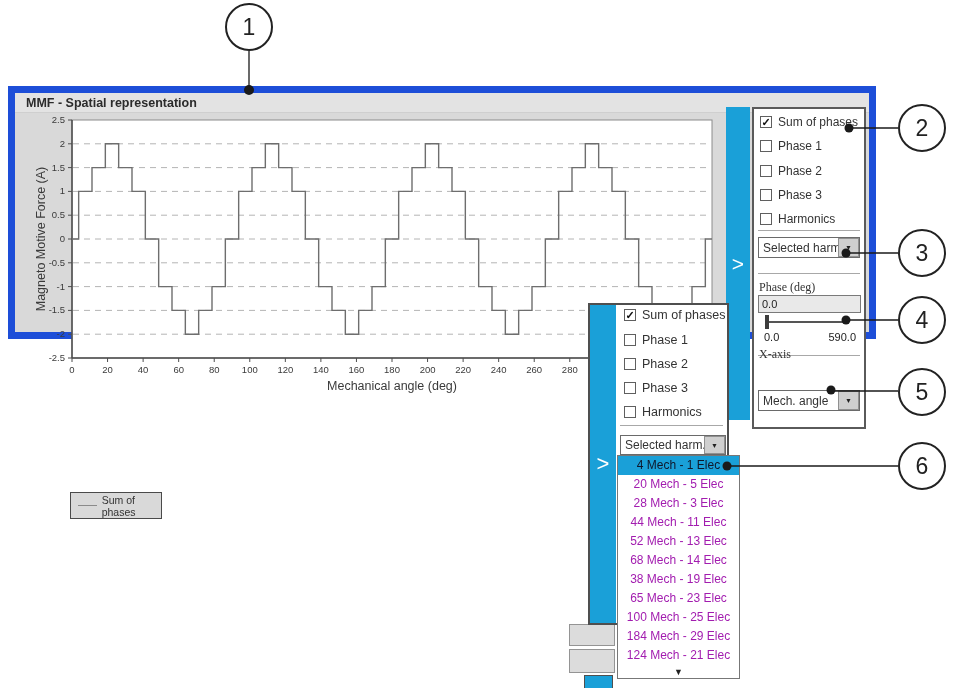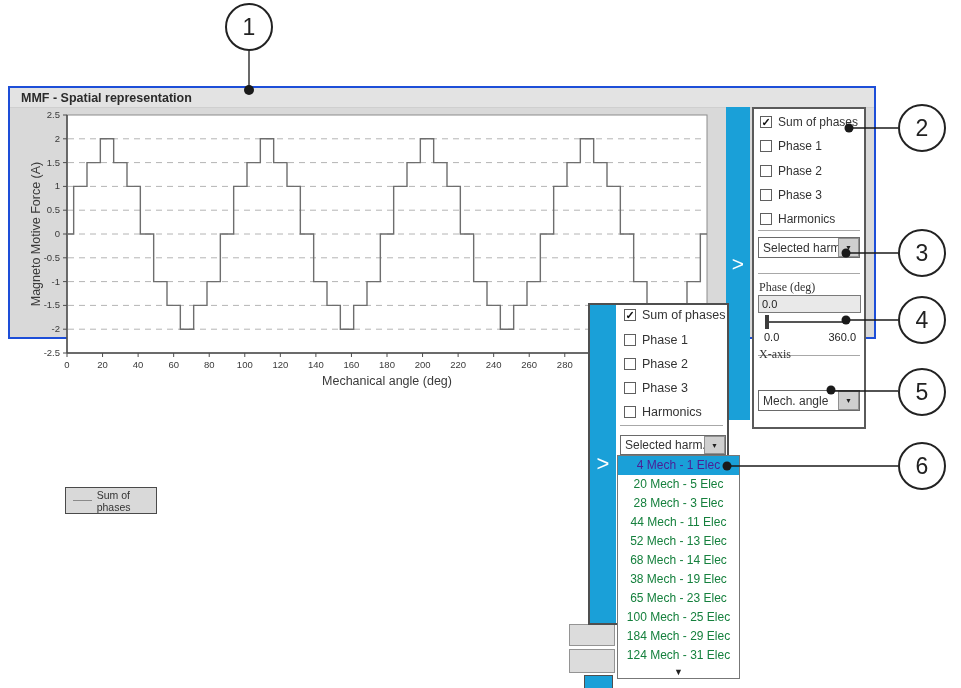--- a/index.html
+++ b/index.html
@@ -1,21 +1,21 @@
 <!DOCTYPE html>
 <html><head>
 <meta charset="utf-8">
 <style>
   html,body{margin:0;padding:0;background:#ffffff;}
   .page{position:relative;width:961px;height:688px;background:#ffffff;overflow:hidden;
         font-family:"Liberation Sans", sans-serif;color:#333;}
 
   
   .window{position:absolute;left:8px;top:86px;width:868px;height:253px;
-          background:#d9d9d9;border:2px solid #1d4ed8;box-sizing:border-box;z-index:1;}
+          background:#d9d9d9;border:7px solid #1d4ed8;box-sizing:border-box;z-index:1;}
   .titlebar{height:19px;background:#e3e3e3;border-bottom:1px solid #cfcfcf;
             display:flex;align-items:center;padding-left:11px;
             font-size:12.5px;font-weight:bold;color:#2b2b2b;}
   .chart-svg{position:absolute;left:0;top:19px;}
   .chart-svg text{font-family:"Liberation Sans", sans-serif;}
 
   .legend{position:absolute;left:55px;top:399px;width:92px;height:27px;box-sizing:border-box;
           border:1.5px solid #4a4a4a;background:#d9d9d9;display:flex;align-items:center;
           gap:5px;padding-left:7px;font-size:10.5px;color:#333;z-index:1;}
   .legend-line{display:inline-block;width:22px;height:0;border-top:1.5px solid #8a8a8a;}
@@ -50,23 +50,23 @@
 
   
   .popup{position:absolute;left:588px;top:303px;width:141px;height:322px;box-sizing:border-box;
          border:2px solid #4f4f4f;background:#fff;display:flex;z-index:3;}
   .popup-strip{width:26px;background:#1aa0d8;display:flex;align-items:center;justify-content:center;
                color:#fff;font-size:22px;cursor:pointer;}
   .popup-content{flex:1;position:relative;font-size:12.5px;}
   .popup .cbrow{left:8px;}
   .harm-list{position:absolute;left:617px;top:455px;width:123px;box-sizing:border-box;
              border:1.5px solid #777;background:#fff;z-index:4;}
-  .harm-item{height:19px;line-height:19px;text-align:center;font-size:12px;color:#15803d;
+  .harm-item{height:19px;line-height:19px;text-align:center;font-size:12px;color:#a21caf;
              white-space:nowrap;cursor:pointer;}
-  .harm-item.selected{background:#1aa0d8;color:#4c1d95;}
+  .harm-item.selected{background:#1aa0d8;color:#0f172a;}
   .harm-more{height:13px;display:flex;align-items:center;justify-content:center;
              font-size:9px;color:#222;cursor:pointer;}
 
   
   .gbox{position:absolute;background:#dcdcdc;border:1px solid #949494;box-sizing:border-box;z-index:2;}
   .gbox1{left:569px;top:624px;width:46px;height:22px;}
   .gbox2{left:569px;top:649px;width:46px;height:24px;}
   .bluestub{position:absolute;left:584px;top:675px;width:29px;height:13px;background:#1aa0d8;
             border:1px solid #4f4f4f;border-bottom:none;box-sizing:border-box;z-index:2;}
 
@@ -207,21 +207,21 @@
 
     <div class="flabel" style="top:171px">Phase (deg)</div>
     <input class="field" style="top: 186px;" readonly="" value="0.0">
 
     <div class="slider">
       <div class="slider-track"></div>
       <div class="slider-handle"></div>
     </div>
     <div class="minmax">
       <span class="mn">0.0</span>
-      <span class="mx">360.0</span>
+      <span class="mx">590.0</span>
     </div>
 
     <div class="sep" style="top:246px"></div>
 
     <div class="flabel" style="top:238px">X-axis</div>
     <div class="dropdown" style="top:281px">
       <span class="dd-text">Mech. angle</span>
       <span class="dd-btn">
         <span>▼</span>
       </span>
@@ -271,21 +271,21 @@
     <div class="harm-item selected">4 Mech - 1 Elec</div>
     <div class="harm-item">20 Mech - 5 Elec</div>
     <div class="harm-item">28 Mech - 3 Elec</div>
     <div class="harm-item">44 Mech - 11 Elec</div>
     <div class="harm-item">52 Mech - 13 Elec</div>
     <div class="harm-item">68 Mech - 14 Elec</div>
     <div class="harm-item">38 Mech - 19 Elec</div>
     <div class="harm-item">65 Mech - 23 Elec</div>
     <div class="harm-item">100 Mech - 25 Elec</div>
     <div class="harm-item">184 Mech - 29 Elec</div>
-    <div class="harm-item">124 Mech - 31 Elec</div>
+    <div class="harm-item">124 Mech - 21 Elec</div>
     <div class="harm-more">▼</div>
   </div>
 
   <svg class="callout-overlay" width="961" height="688">
     <line x1="249" y1="51" x2="249" y2="90" stroke="#1a1a1a" stroke-width="1.3"></line>
       <circle cx="249" cy="90" r="5" fill="#1a1a1a"></circle>
     <line x1="849" y1="128" x2="898" y2="128" stroke="#1a1a1a" stroke-width="1.3"></line>
       <circle cx="849" cy="128" r="4.5" fill="#1a1a1a"></circle>
     <line x1="846" y1="253" x2="898" y2="253" stroke="#1a1a1a" stroke-width="1.3"></line>
       <circle cx="846" cy="253" r="4.5" fill="#1a1a1a"></circle>

